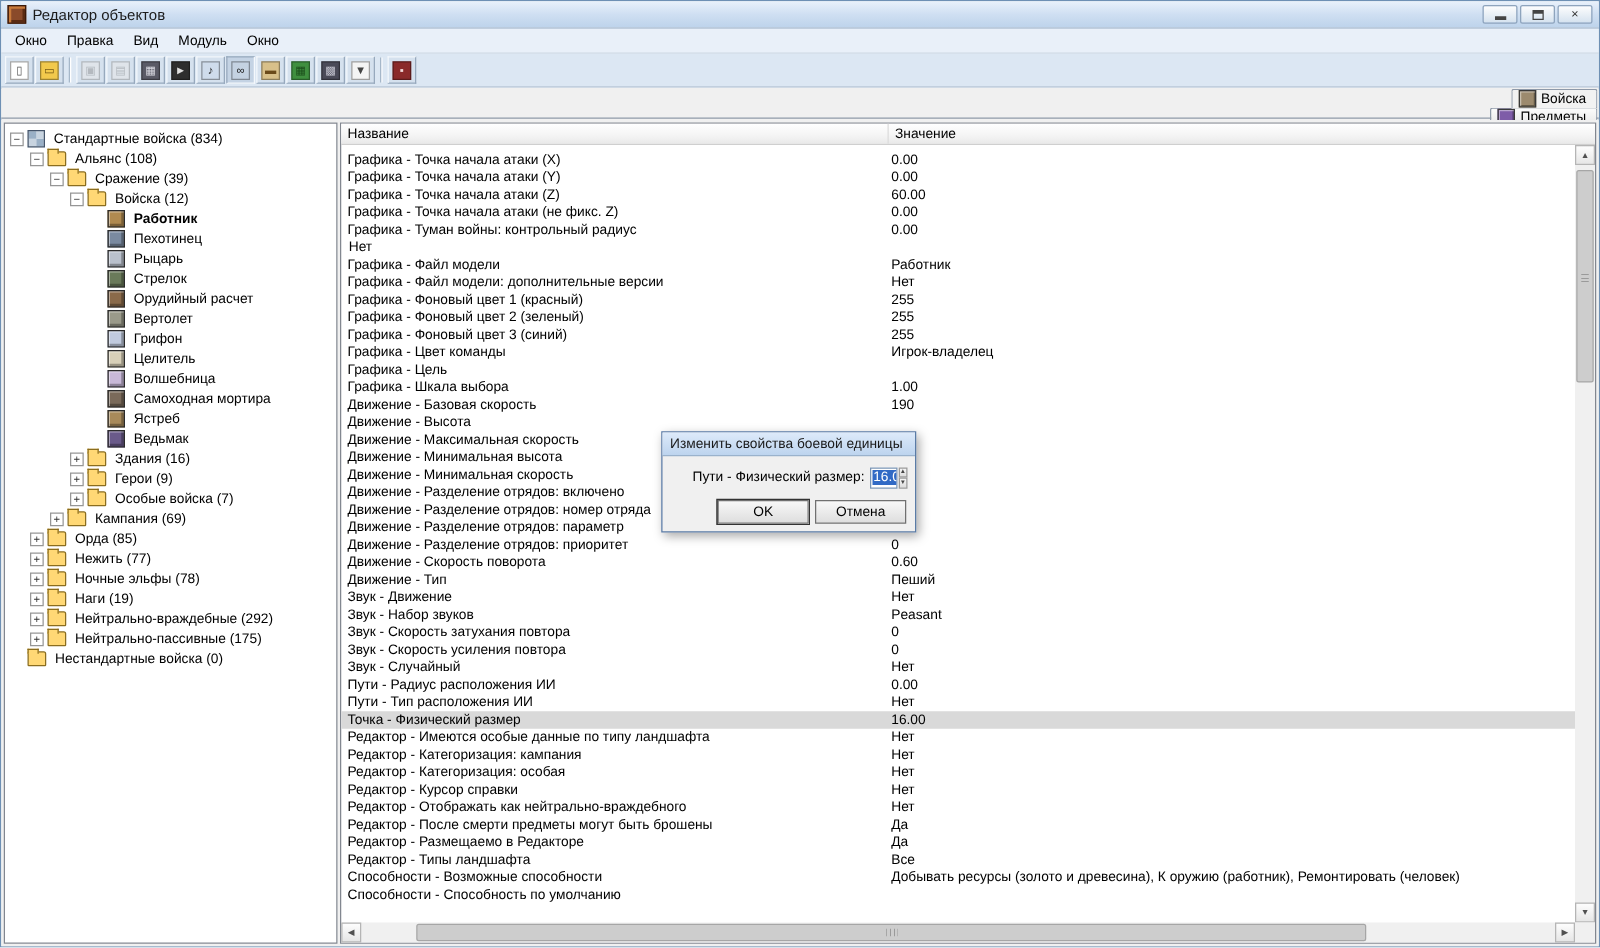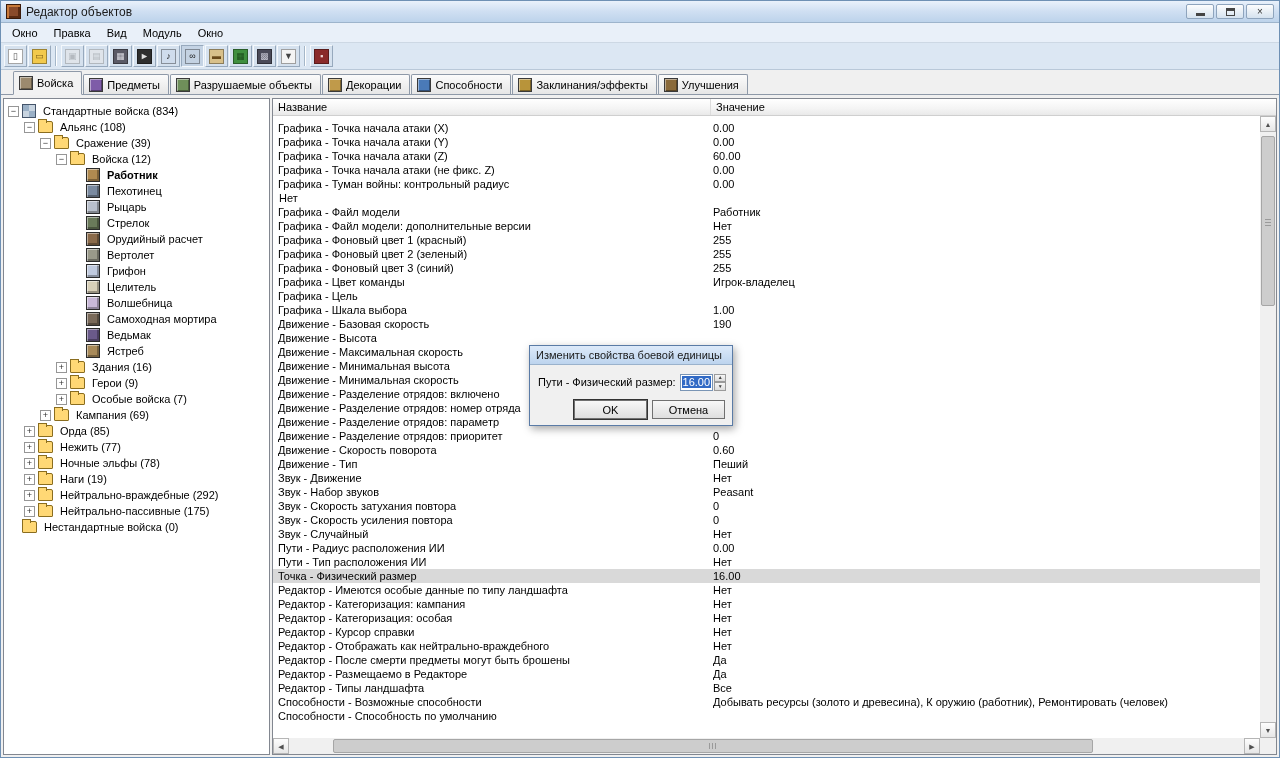--- a/index.html
+++ b/index.html
@@ -32,21 +32,21 @@
   .tb-btn { width:23px; height:22px; display:flex; align-items:center; justify-content:center;
     background:#d5e1ee; border:1px solid; border-color:#f4f8fc #97a9bd #97a9bd #f4f8fc; }
   .tb-btn.pressed { border-color:#97a9bd #f4f8fc #f4f8fc #97a9bd; background:#c4d3e4; }
   .tb-btn.disabled .tbi { opacity:.55; }
   .tbi { width:15px; height:15px; display:flex; align-items:center; justify-content:center;
     font-size:9px; line-height:9px; border:1px solid rgba(0,0,0,.35); }
   .tb-sep { width:2px; height:20px; margin:0 3px; border-left:1px solid #a5b7c9; border-right:1px solid #ffffff; }
 
   
   .tabstrip { position:absolute; top:70px; left:0; right:0; height:24px; display:flex;
-    align-items:flex-end; padding-left:12px; border-bottom:1px solid #8e99a8; background:#f0f0f0; }
+    align-items:flex-end; padding-left:2px; border-bottom:1px solid #8e99a8; background:#f0f0f0;flex-direction:column; }
   .tab { display:flex; align-items:center; gap:4px; height:20px; padding:0 8px 0 5px;
     background:linear-gradient(#fbfbfb,#e6e6e6); border:1px solid #8e99a8; border-bottom:none;
     border-radius:2px 2px 0 0; margin-right:1px; white-space:nowrap; }
   .tab.active { height:24px; background:#f2f2f2; margin-bottom:-1px; border-bottom:1px solid #f2f2f2; z-index:2; }
   .tab-icon { width:14px; height:14px; border:1px solid #3a3a3a;
     box-shadow:inset 1px 1px 0 rgba(255,255,255,.45), inset -1px -1px 0 rgba(0,0,0,.35); }
 
   
   .content { position:absolute; top:95px; left:0; right:0; bottom:0; background:#f0f0f0; }
 
@@ -103,21 +103,21 @@
   .h-thumb { top:1px; height:14px; left:60px; width:760px; }
   .grip-v { width:6px; height:9px; background:repeating-linear-gradient(0deg,#9a9a9a 0 1px,transparent 1px 3px); }
   .grip-h { width:9px; height:6px; background:repeating-linear-gradient(90deg,#9a9a9a 0 1px,transparent 1px 3px); }
   .sb-corner { position:absolute; right:0; bottom:0; width:16px; height:16px; background:#f0f0f0; }
 
   
   .dialog { position:absolute; left:528px; top:344px; width:204px; background:#f0f0f0;
     border:1px solid #5a7ba6; box-shadow:2px 3px 8px rgba(0,0,0,.35); z-index:10; }
   .dialog-title { height:19px; display:flex; align-items:center; padding:0 6px;
     background:linear-gradient(#ddeafa,#bdd4ee); border-bottom:1px solid #9ab2cc; color:#1a1a1a; }
-  .dialog-body { padding:8px 6px 6px 8px; }
+  .dialog-body { padding:8px 6px 6px 8px;margin-left:16px; }
   .dlg-row { display:flex; align-items:center; height:18px; }
   .dlg-label { white-space:nowrap; }
   .dlg-input { margin-left:4px; width:40px; height:17px; background:#fff; border:1px solid #7a95b5;
     display:flex; align-items:center; padding-left:1px; overflow:hidden; }
   .dlg-input .sel { background:var(--sel-blue,#316ac5); color:#fff; padding:0 1px; }
   .spinner { width:14px; height:17px; display:flex; flex-direction:column; margin-left:1px; }
   .spin-btn { flex:1; display:flex; align-items:center; justify-content:center; font-size:5px; line-height:5px;
     color:#444; background:linear-gradient(#f6f6f6,#dcdcdc); border:1px solid #9a9a9a; }
   .dlg-buttons { display:flex; justify-content:flex-end; gap:5px; margin-top:9px; padding-right:1px; }
   .dlg-btn { width:73px; height:19px; display:flex; align-items:center; justify-content:center;
@@ -310,28 +310,28 @@
         </div>
         <div class="tree-row">
           <span class="indent" style="width: 66px;"></span>
           <span class="leaf-pad"></span>
           <span class="unit-icon" style="background: rgb(122, 106, 90);"></span>
           <span class="tree-label">Самоходная мортира</span>
         </div>
         <div class="tree-row">
           <span class="indent" style="width: 66px;"></span>
           <span class="leaf-pad"></span>
+          <span class="unit-icon" style="background: rgb(168, 138, 90);"></span>
+          <span class="tree-label">Ястреб</span>
+        </div>
+        <div class="tree-row">
+          <span class="indent" style="width: 66px;"></span>
+          <span class="leaf-pad"></span>
           <span class="unit-icon" style="background: rgb(106, 90, 138);"></span>
           <span class="tree-label">Ведьмак</span>
-        </div>
-        <div class="tree-row">
-          <span class="indent" style="width: 66px;"></span>
-          <span class="leaf-pad"></span>
-          <span class="unit-icon" style="background: rgb(168, 138, 90);"></span>
-          <span class="tree-label">Ястреб</span>
         </div>
         <div class="tree-row">
           <span class="indent" style="width: 50px;"></span>
           <span class="expander">+</span>
           <span class="folder-icon"></span>
           <span class="tree-label">Здания (16)</span>
         </div>
         <div class="tree-row">
           <span class="indent" style="width: 50px;"></span>
           <span class="expander">+</span>

